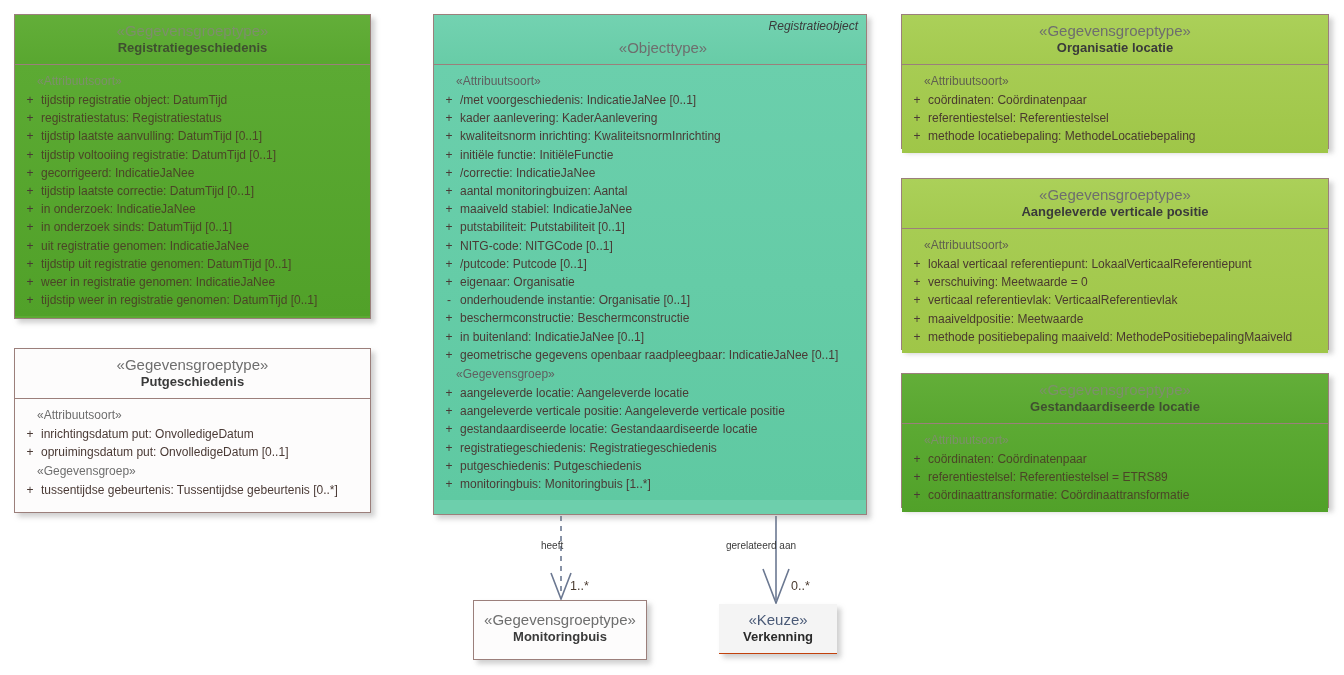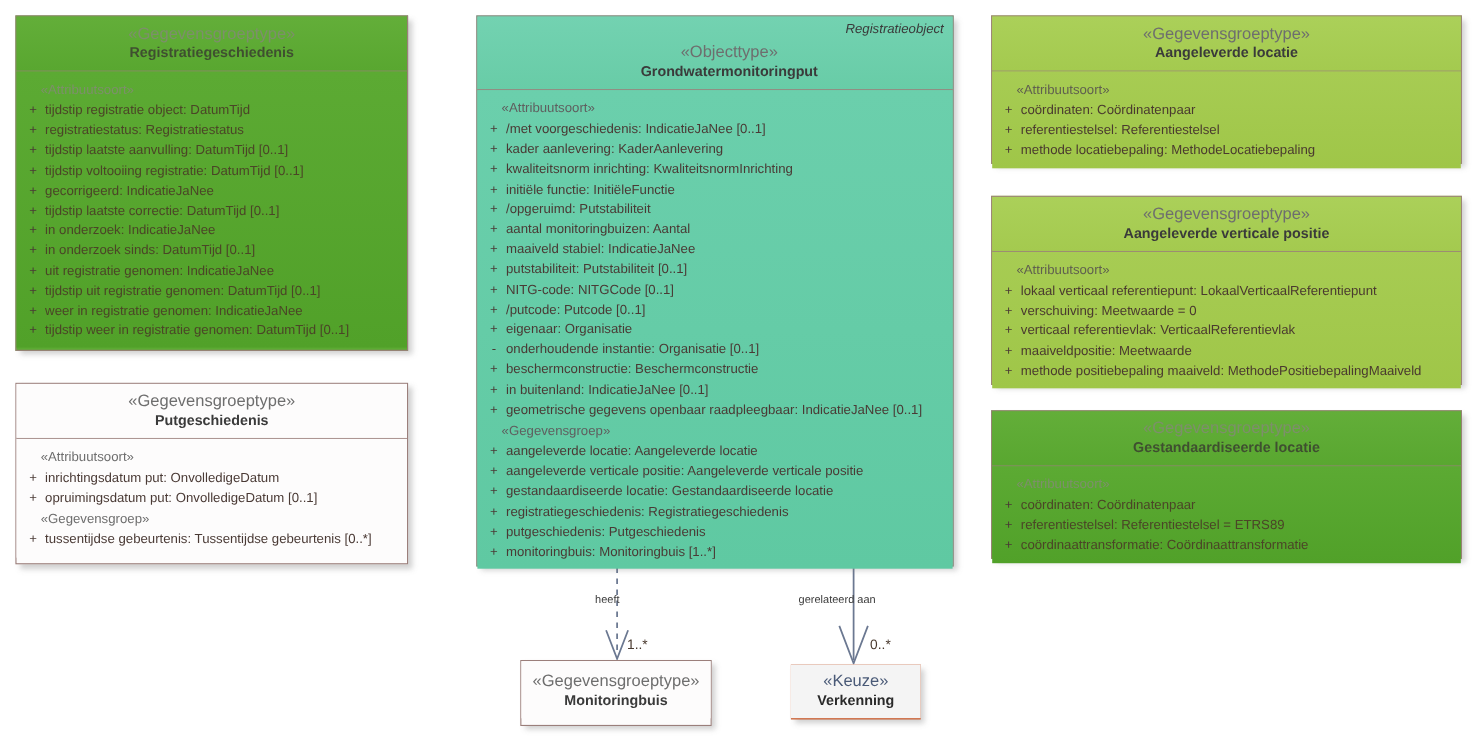--- a/index.html
+++ b/index.html
@@ -243,21 +243,20 @@
           <span class="vis">+</span>
           <span class="txt">tussentijdse gebeurtenis: Tussentijdse gebeurtenis [0..*]</span>
         </div>
     </div>
   </div>
 
   <div class="umlbox teal" style="left:433px; top:14px; width:434px; height:501px;">
     <div class="hdr" style="padding-top:24px;">
       <div class="corner">Registratieobject</div>
       <div class="stereo">«Objecttype»</div>
-      <div class="name">Grondwatermonitoringput</div>
     </div>
     <div class="divider"></div>
     <div class="body">
       <div class="grouplabel">«Attribuutsoort»</div>
       <div class="attr">
           <span class="vis">+</span>
           <span class="txt">/met voorgeschiedenis: IndicatieJaNee [0..1]</span>
         </div>
       <div class="attr">
           <span class="vis">+</span>
@@ -266,21 +265,21 @@
       <div class="attr">
           <span class="vis">+</span>
           <span class="txt">kwaliteitsnorm inrichting: KwaliteitsnormInrichting</span>
         </div>
       <div class="attr">
           <span class="vis">+</span>
           <span class="txt">initiële functie: InitiëleFunctie</span>
         </div>
       <div class="attr">
           <span class="vis">+</span>
-          <span class="txt">/opgeruimd: Putstabiliteit</span>
+          <span class="txt">/correctie: IndicatieJaNee</span>
         </div>
       <div class="attr">
           <span class="vis">+</span>
           <span class="txt">aantal monitoringbuizen: Aantal</span>
         </div>
       <div class="attr">
           <span class="vis">+</span>
           <span class="txt">maaiveld stabiel: IndicatieJaNee</span>
         </div>
       <div class="attr">
@@ -339,21 +338,21 @@
       <div class="attr">
           <span class="vis">+</span>
           <span class="txt">monitoringbuis: Monitoringbuis [1..*]</span>
         </div>
     </div>
   </div>
 
   <div class="umlbox lgreen" style="left:901px; top:14px; width:428px; height:135px;">
     <div class="hdr">
       <div class="stereo">«Gegevensgroeptype»</div>
-      <div class="name">Aangeleverde locatie</div>
+      <div class="name">Organisatie locatie</div>
     </div>
     <div class="divider"></div>
     <div class="body">
       <div class="grouplabel">«Attribuutsoort»</div>
       <div class="attr">
           <span class="vis">+</span>
           <span class="txt">coördinaten: Coördinatenpaar</span>
         </div>
       <div class="attr">
           <span class="vis">+</span>

